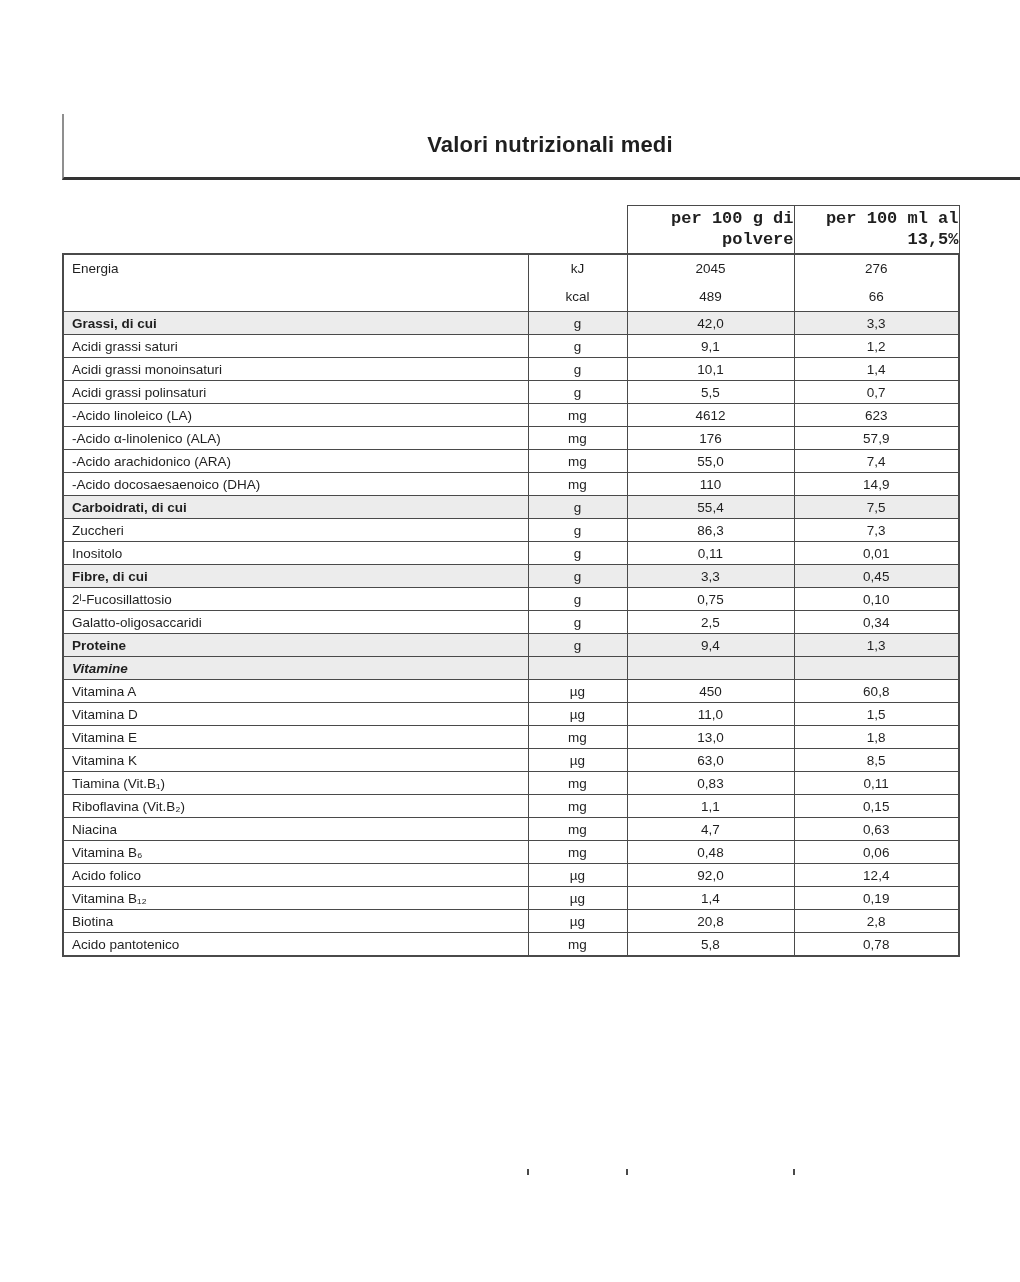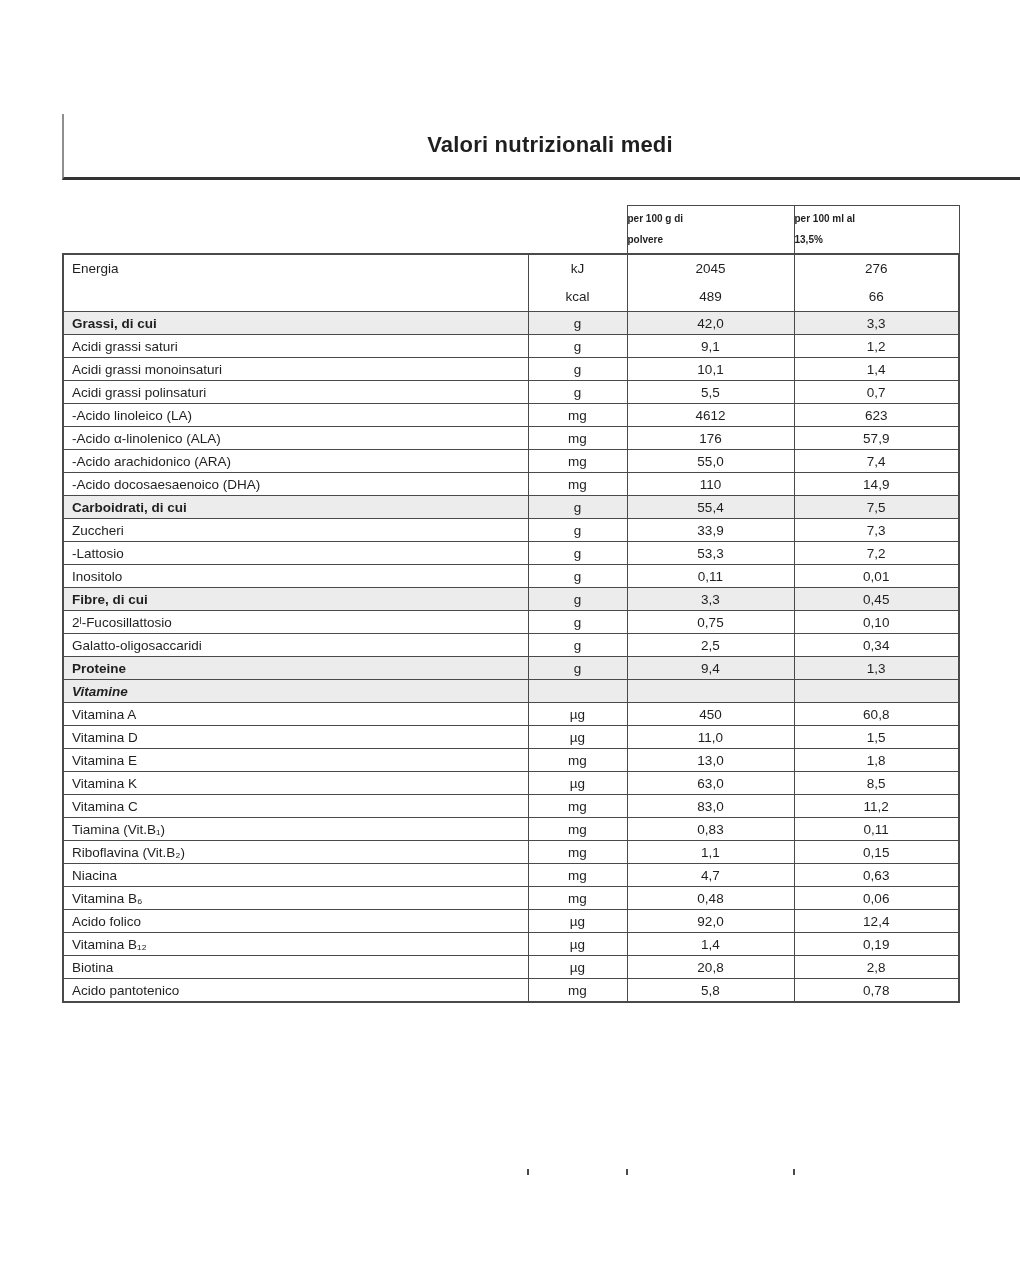--- a/index.html
+++ b/index.html
@@ -39,22 +39,22 @@
   }
   table.nutrition td,table.nutrition th{
     border:1px solid var(--border-color);
     padding:0;vertical-align:middle;
     overflow:hidden;
   }
   thead td.spacer{border:none;background:transparent;}
   thead tr{height:48px;}
   thead th{
     border:2px solid var(--border-color);
-    font-weight:bold;font-size:10px;line-height:21px;
-    text-align:left;white-space:pre-line;
+    font-weight:bold;font-size:17px;line-height:21px;
+    text-align:right;white-space:pre-line;font-family:Liberation Mono, monospace;
   }
   tbody tr{height:23px;}
   tbody tr.energy{height:57px;margin-left:8px;}
   tbody td.label{text-align:left;padding-left:8px;}
   tbody td.unit,tbody td.val{text-align:center;white-space:pre-line;}
   tbody tr.energy td.unit,
   tbody tr.energy td.val{line-height:28.4px;}
   tbody tr.energy td.label{vertical-align:top;line-height:28.4px;}
   
   tbody td:first-child{border-left:2px solid var(--border-color);}
@@ -157,28 +157,22 @@
   </tr>
       <tr class="section">
     <td class="label">Carboidrati, di cui</td>
     <td class="unit">g</td>
     <td class="val">55,4</td>
     <td class="val">7,5</td>
   </tr>
       <tr>
     <td class="label">Zuccheri</td>
     <td class="unit">g</td>
-    <td class="val">33,9</td>
+    <td class="val">86,3</td>
     <td class="val">7,3</td>
-  </tr>
-      <tr class="indent">
-    <td class="label">-Lattosio</td>
-    <td class="unit">g</td>
-    <td class="val">53,3</td>
-    <td class="val">7,2</td>
   </tr>
       <tr>
     <td class="label">Inositolo</td>
     <td class="unit">g</td>
     <td class="val">0,11</td>
     <td class="val">0,01</td>
   </tr>
       <tr class="section">
     <td class="label">Fibre, di cui</td>
     <td class="unit">g</td>
@@ -227,26 +221,20 @@
     <td class="val">13,0</td>
     <td class="val">1,8</td>
   </tr>
       <tr>
     <td class="label">Vitamina K</td>
     <td class="unit">µg</td>
     <td class="val">63,0</td>
     <td class="val">8,5</td>
   </tr>
       <tr>
-    <td class="label">Vitamina C</td>
-    <td class="unit">mg</td>
-    <td class="val">83,0</td>
-    <td class="val">11,2</td>
-  </tr>
-      <tr>
     <td class="label">Tiamina (Vit.B₁)</td>
     <td class="unit">mg</td>
     <td class="val">0,83</td>
     <td class="val">0,11</td>
   </tr>
       <tr>
     <td class="label">Riboflavina (Vit.B₂)</td>
     <td class="unit">mg</td>
     <td class="val">1,1</td>
     <td class="val">0,15</td>

